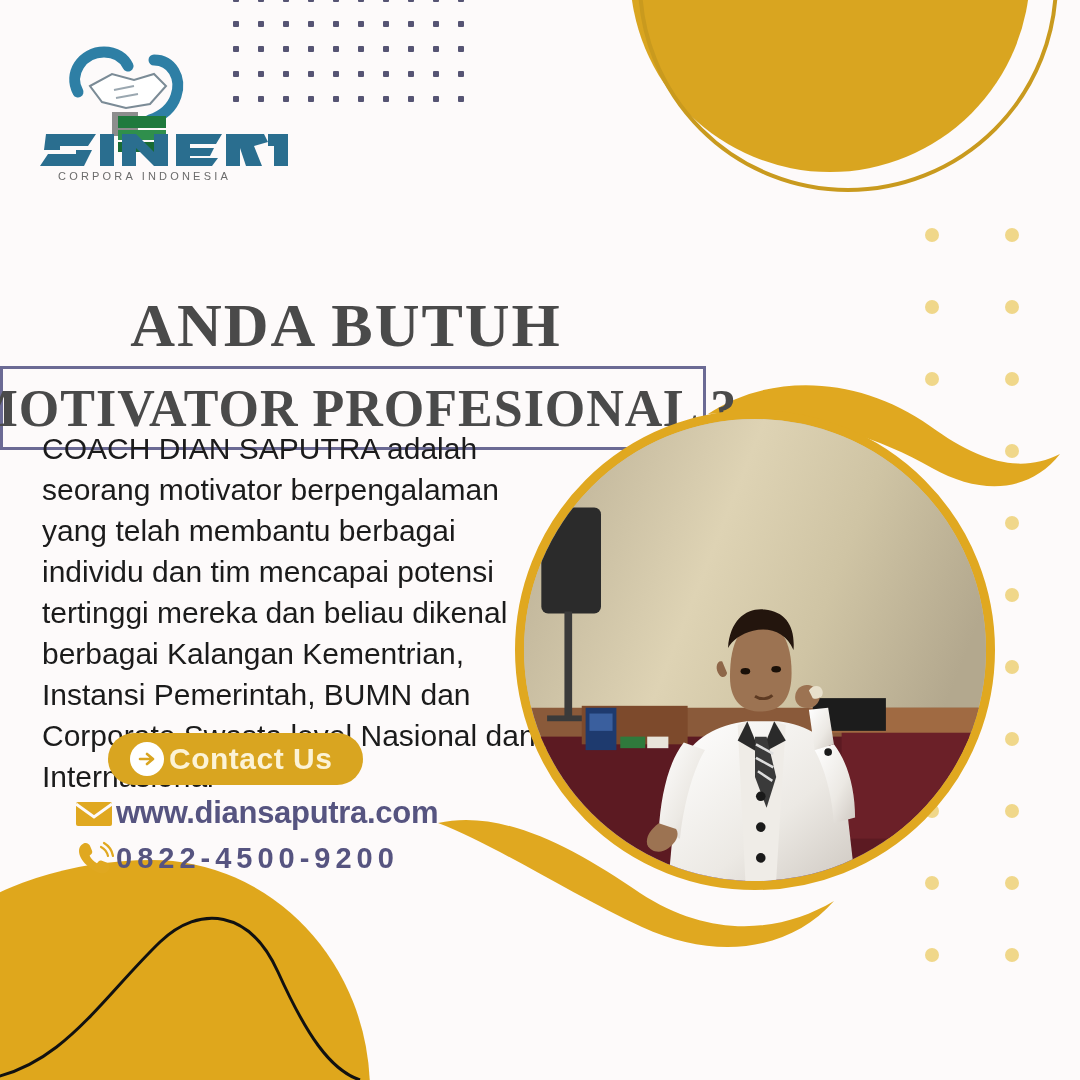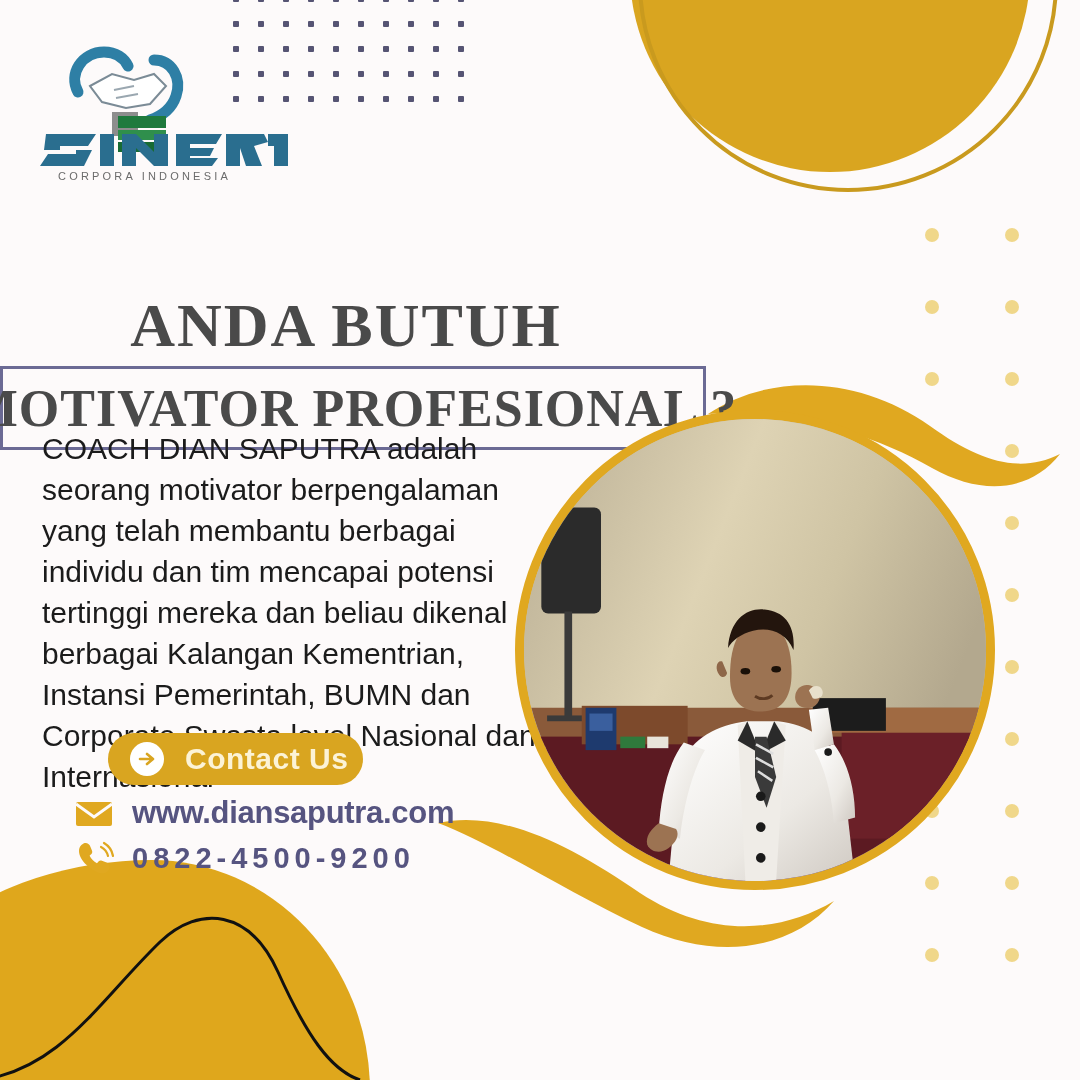--- a/index.html
+++ b/index.html
@@ -95,35 +95,35 @@
     line-height:41px;
     color:#1b1b1b;
   }
 
   
   #contact-button {
     position:absolute; top:733px; left:108px;
     width:255px; height:52px;
     background:#D9A520;
     border-radius:26px;
-    display:flex; align-items:center; gap:21px;
+    display:flex; align-items:center; gap:5px;
     padding-left:22px;
     border:none; cursor:pointer;
   }
   #arrow-badge {
     width:34px; height:34px; border-radius:50%;
     background:#FFFFFF;
     display:flex; align-items:center; justify-content:center;
     flex:0 0 auto;
   }
   #contact-button-label {
     font-size:30px; font-weight:bold; color:#FCF3D6; letter-spacing:.5px;
   }
 
-  .contact-row { position:absolute; display:flex; align-items:center; gap:16px; }
+  .contact-row { position:absolute; display:flex; align-items:center; }
   #contact-row-web { top:795px; left:72px; }
   #contact-row-phone { top:840px; left:72px; }
   .contact-icon { width:44px; height:36px; flex:0 0 auto; display:flex; align-items:center; justify-content:center; }
   #website-text { font-size:31px; font-weight:bold; color:#565480; letter-spacing:-0.3px; }
   #phone-text { font-size:29px; font-weight:bold; color:#565480; letter-spacing:5px; }
 
   
   #photo-frame {
     position:absolute;
     top:410px; left:515px;

